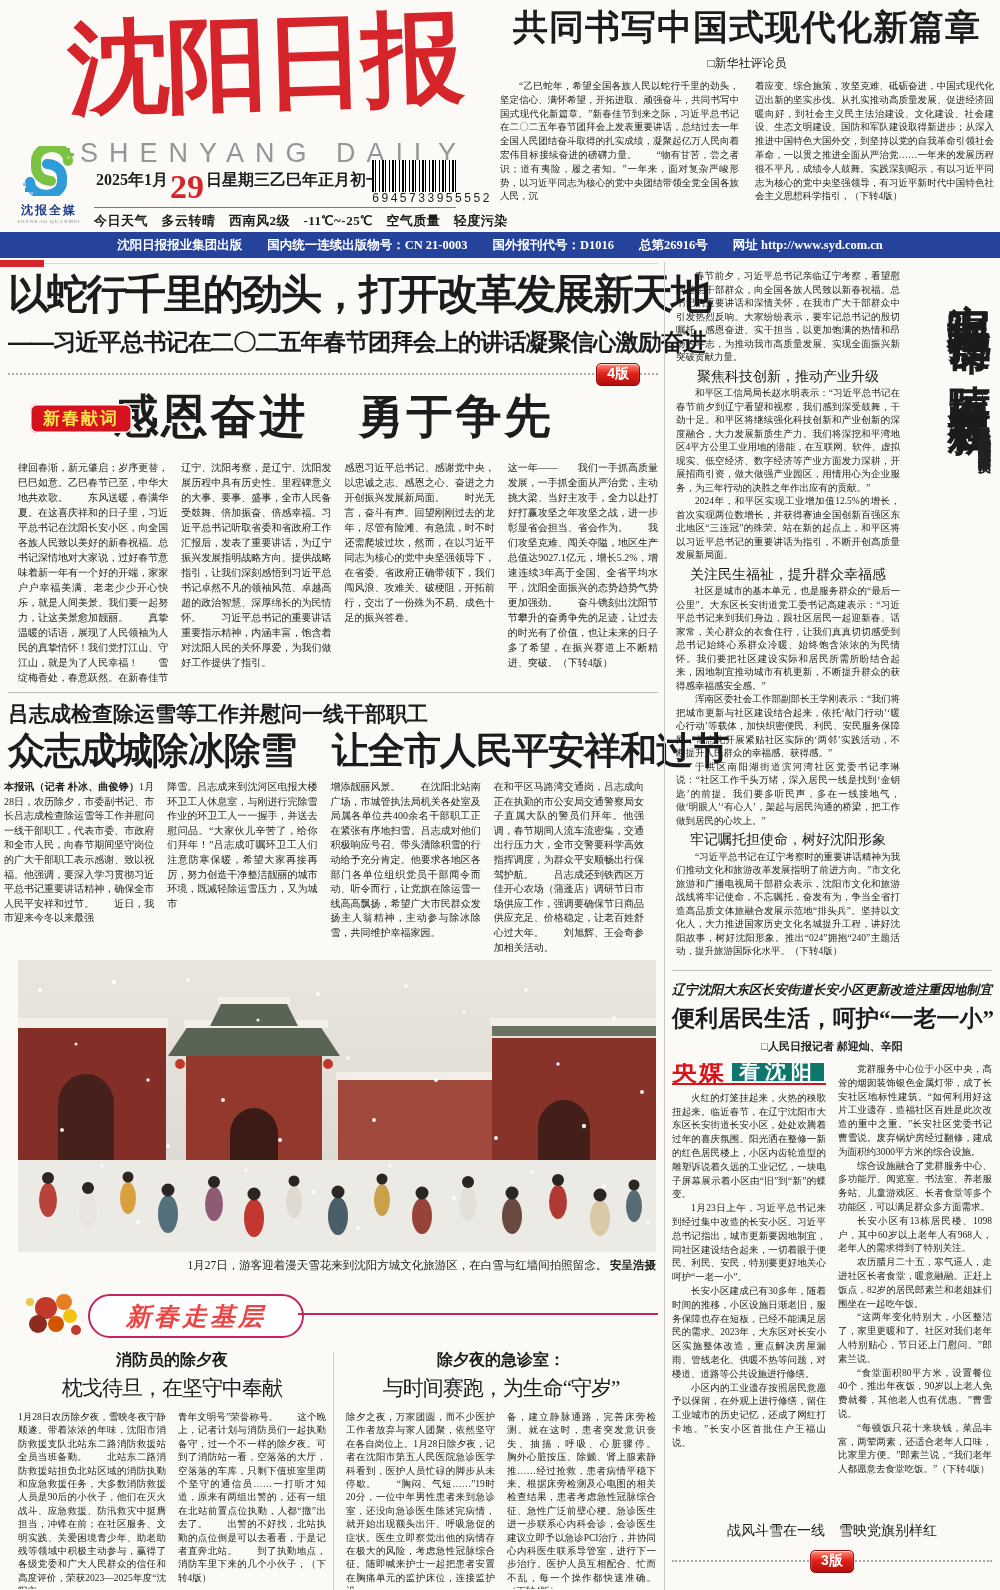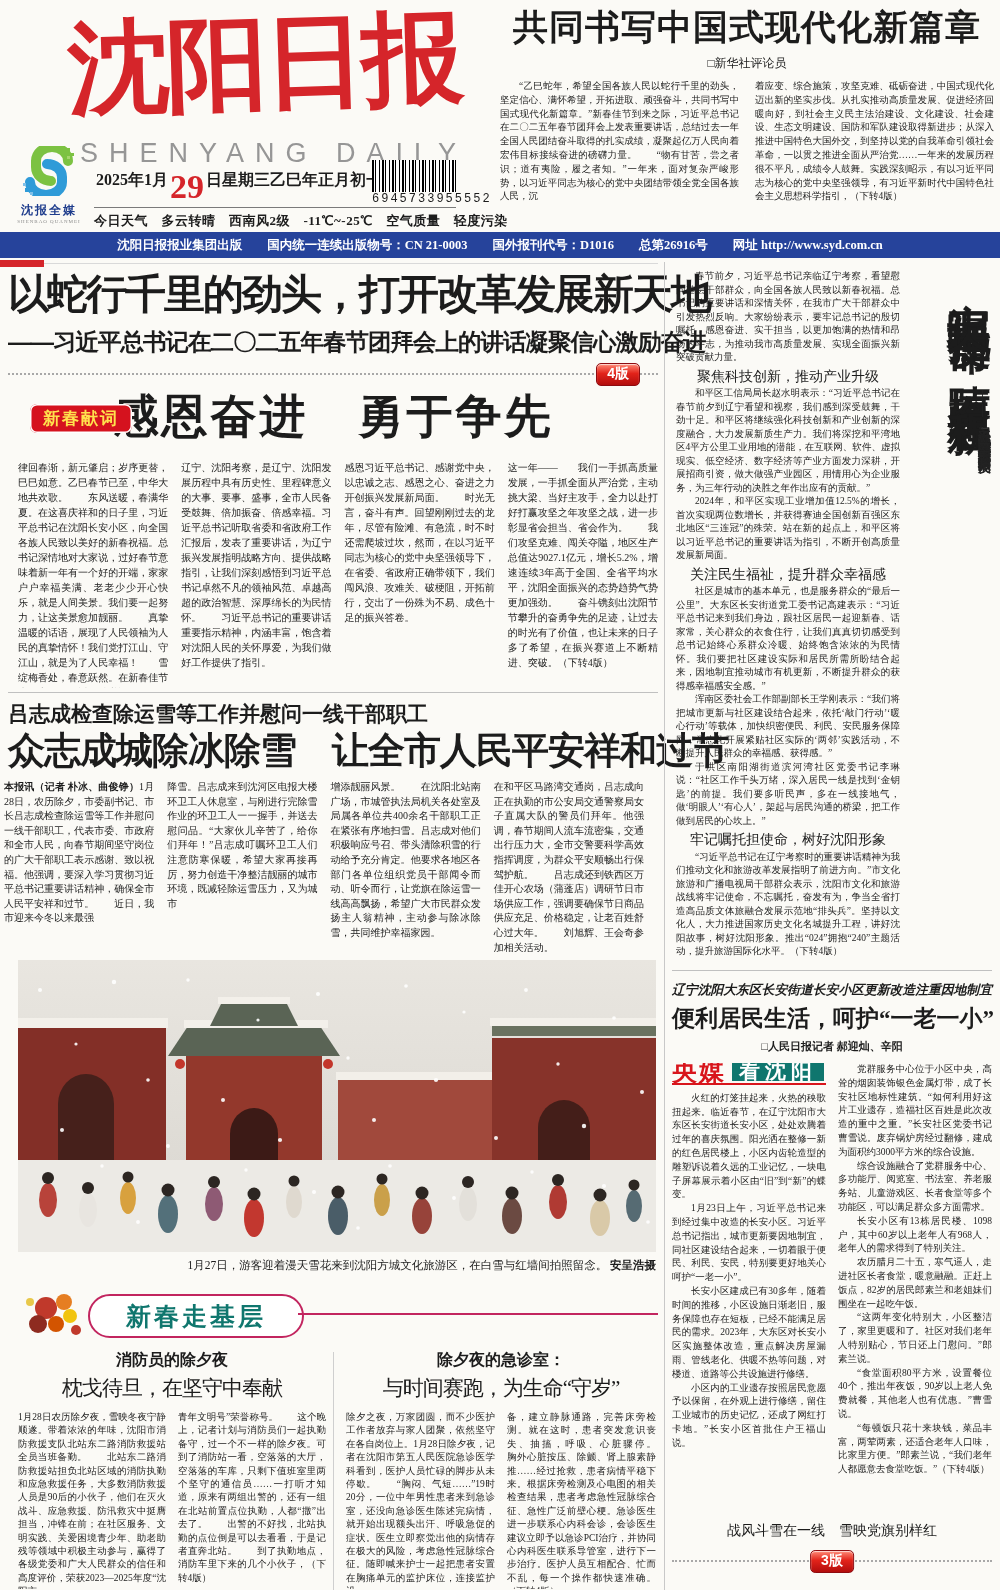--- a/index.html
+++ b/index.html
@@ -69,21 +69,21 @@
 
   
   .photo{left:18px;top:960px;width:638px;height:292px;background:#e6e3dd;overflow:hidden;}
   .caption{left:18px;top:1258px;width:638px;font-size:11.5px;text-align:right;}
   .caption b{font-weight:bold;}
 
   
   .zj{left:18px;top:1288px;width:640px;height:54px;}
   .zj-pill{position:absolute;left:70px;top:6px;width:212px;height:40px;border:2.5px solid #c2255f;
            border-radius:24px;display:flex;align-items:center;justify-content:center;background:#fff;}
-  .zj-text{font-size:25px;font-weight:bold;color:#0f766e;letter-spacing:3px;}
+  .zj-text{font-size:25px;font-weight:bold;color:#ef4444;font-style:italic;letter-spacing:3px;}
   .zj-line{position:absolute;left:280px;top:25px;width:360px;border-top:2px solid #c2255f;}
 
   
   .ba{width:308px;}
   .ba-kicker{text-align:center;font-size:16px;font-weight:bold;}
   .ba-h{text-align:center;font-size:21px;font-weight:normal;margin-top:3px;letter-spacing:-1px;}
   .ba-cols{display:flex;gap:12px;margin-top:9px;height:178px;overflow:hidden;}
   .ba-col{flex:1;font-size:9.5px;line-height:13.4px;}
   .vline-bottom{left:333px;top:1352px;width:1px;height:238px;background:#cfcfcf;}
 

